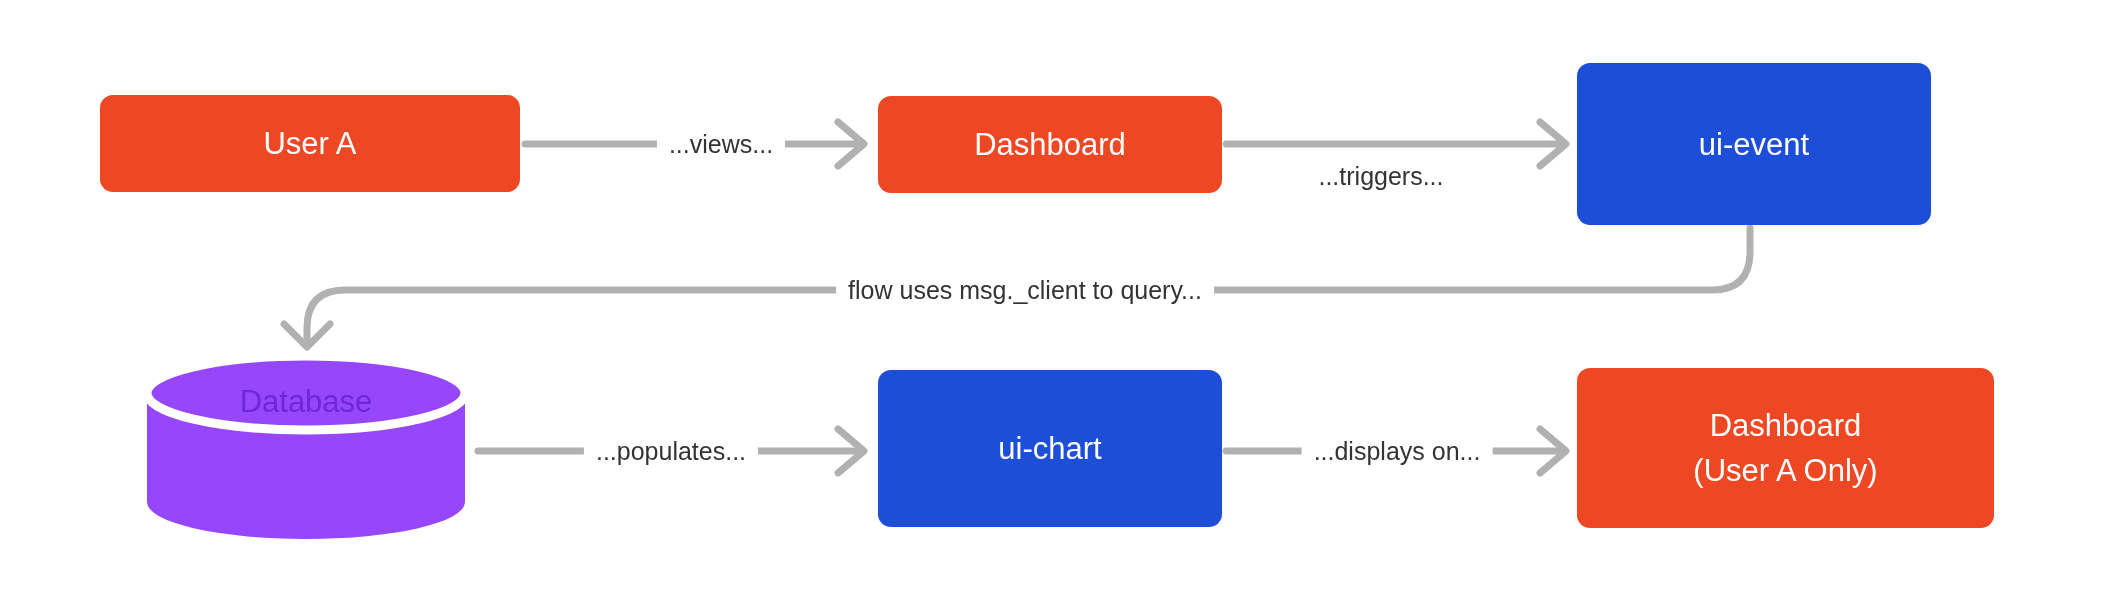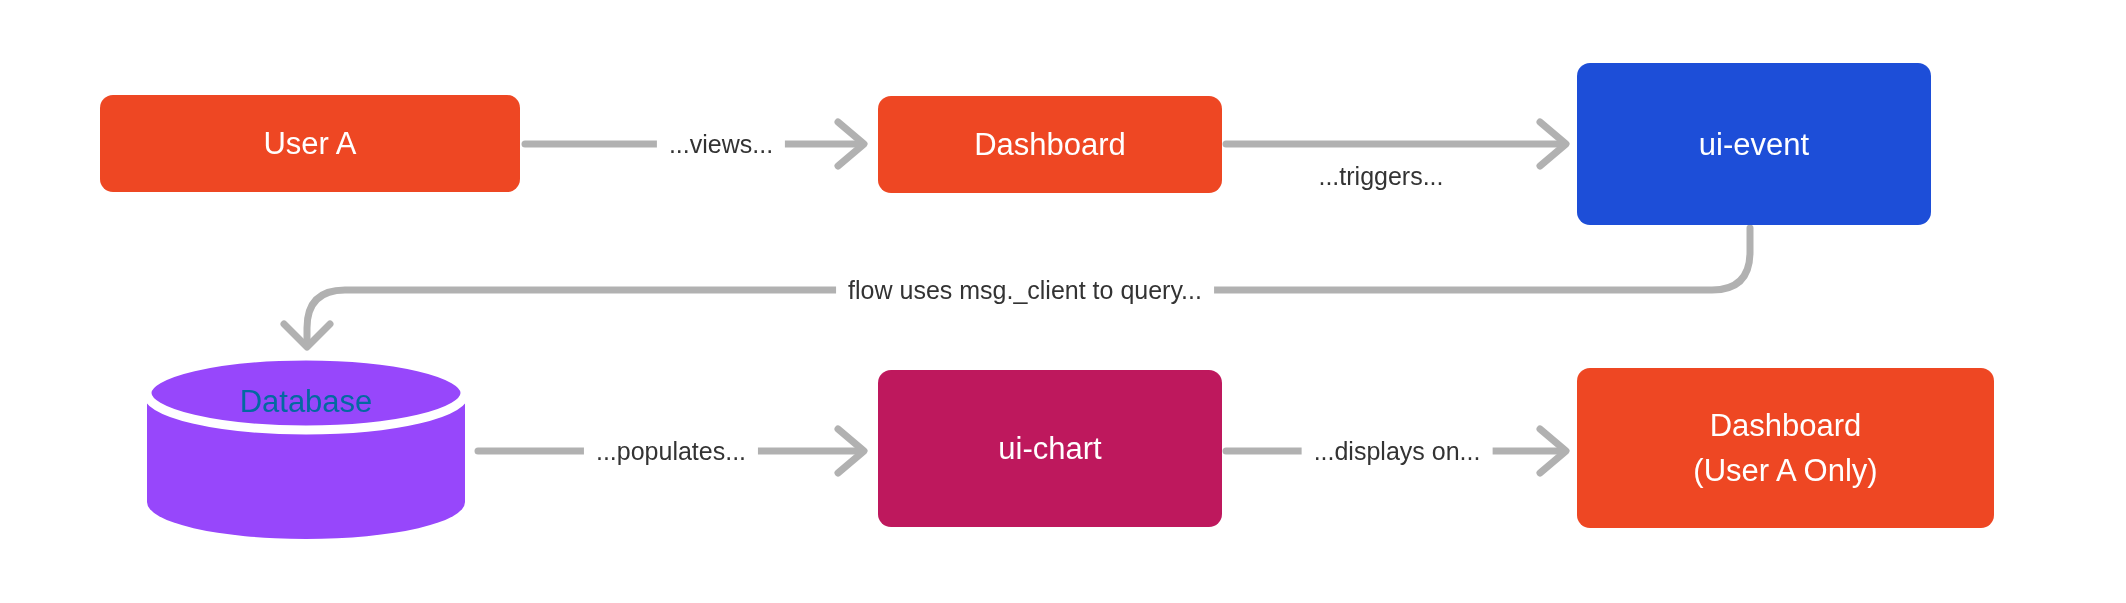--- a/index.html
+++ b/index.html
@@ -47,21 +47,21 @@
   .edge-label--views     { left: 721px;  top: 144px; }
   .edge-label--triggers  { left: 1381px; top: 144px; margin-top: 32px; }
   .edge-label--query     { left: 1025px; top: 290px; }
   .edge-label--populates { left: 671px;  top: 451px; }
   .edge-label--displays  { left: 1397px; top: 451px; }
   .db-label {
     position: absolute;
     left: 306px;
     top: 402px;
     transform: translate(-50%, -50%);
-    color: #0369a1;
+    color: #6d28d9;
     font-size: 31px;
     white-space: nowrap;
   }
 </style>
 </head>
 <body>
 
 <div class="canvas">
 
   <svg class="edges-svg" viewBox="0 0 2126 603" fill="none" xmlns="http://www.w3.org/2000/svg">
@@ -102,21 +102,21 @@
   </div>
 
   <div class="node node--dashboard" style="background-color: rgb(238, 71, 35);">
     <span>Dashboard</span>
   </div>
 
   <div class="node node--ui-event" style="background-color: #1d4ed8;">
     <span>ui-event</span>
   </div>
 
-  <div class="node node--ui-chart" style="background-color: #be185d;">
+  <div class="node node--ui-chart" style="background-color: #1d4ed8;">
     <span>ui-chart</span>
   </div>
 
   <div class="node node--dashboard-2" style="background-color: rgb(238, 71, 35);">
     <span>Dashboard</span>
     <span>(User A Only)</span>
   </div>
 
   <div class="db-label">Database</div>
 

